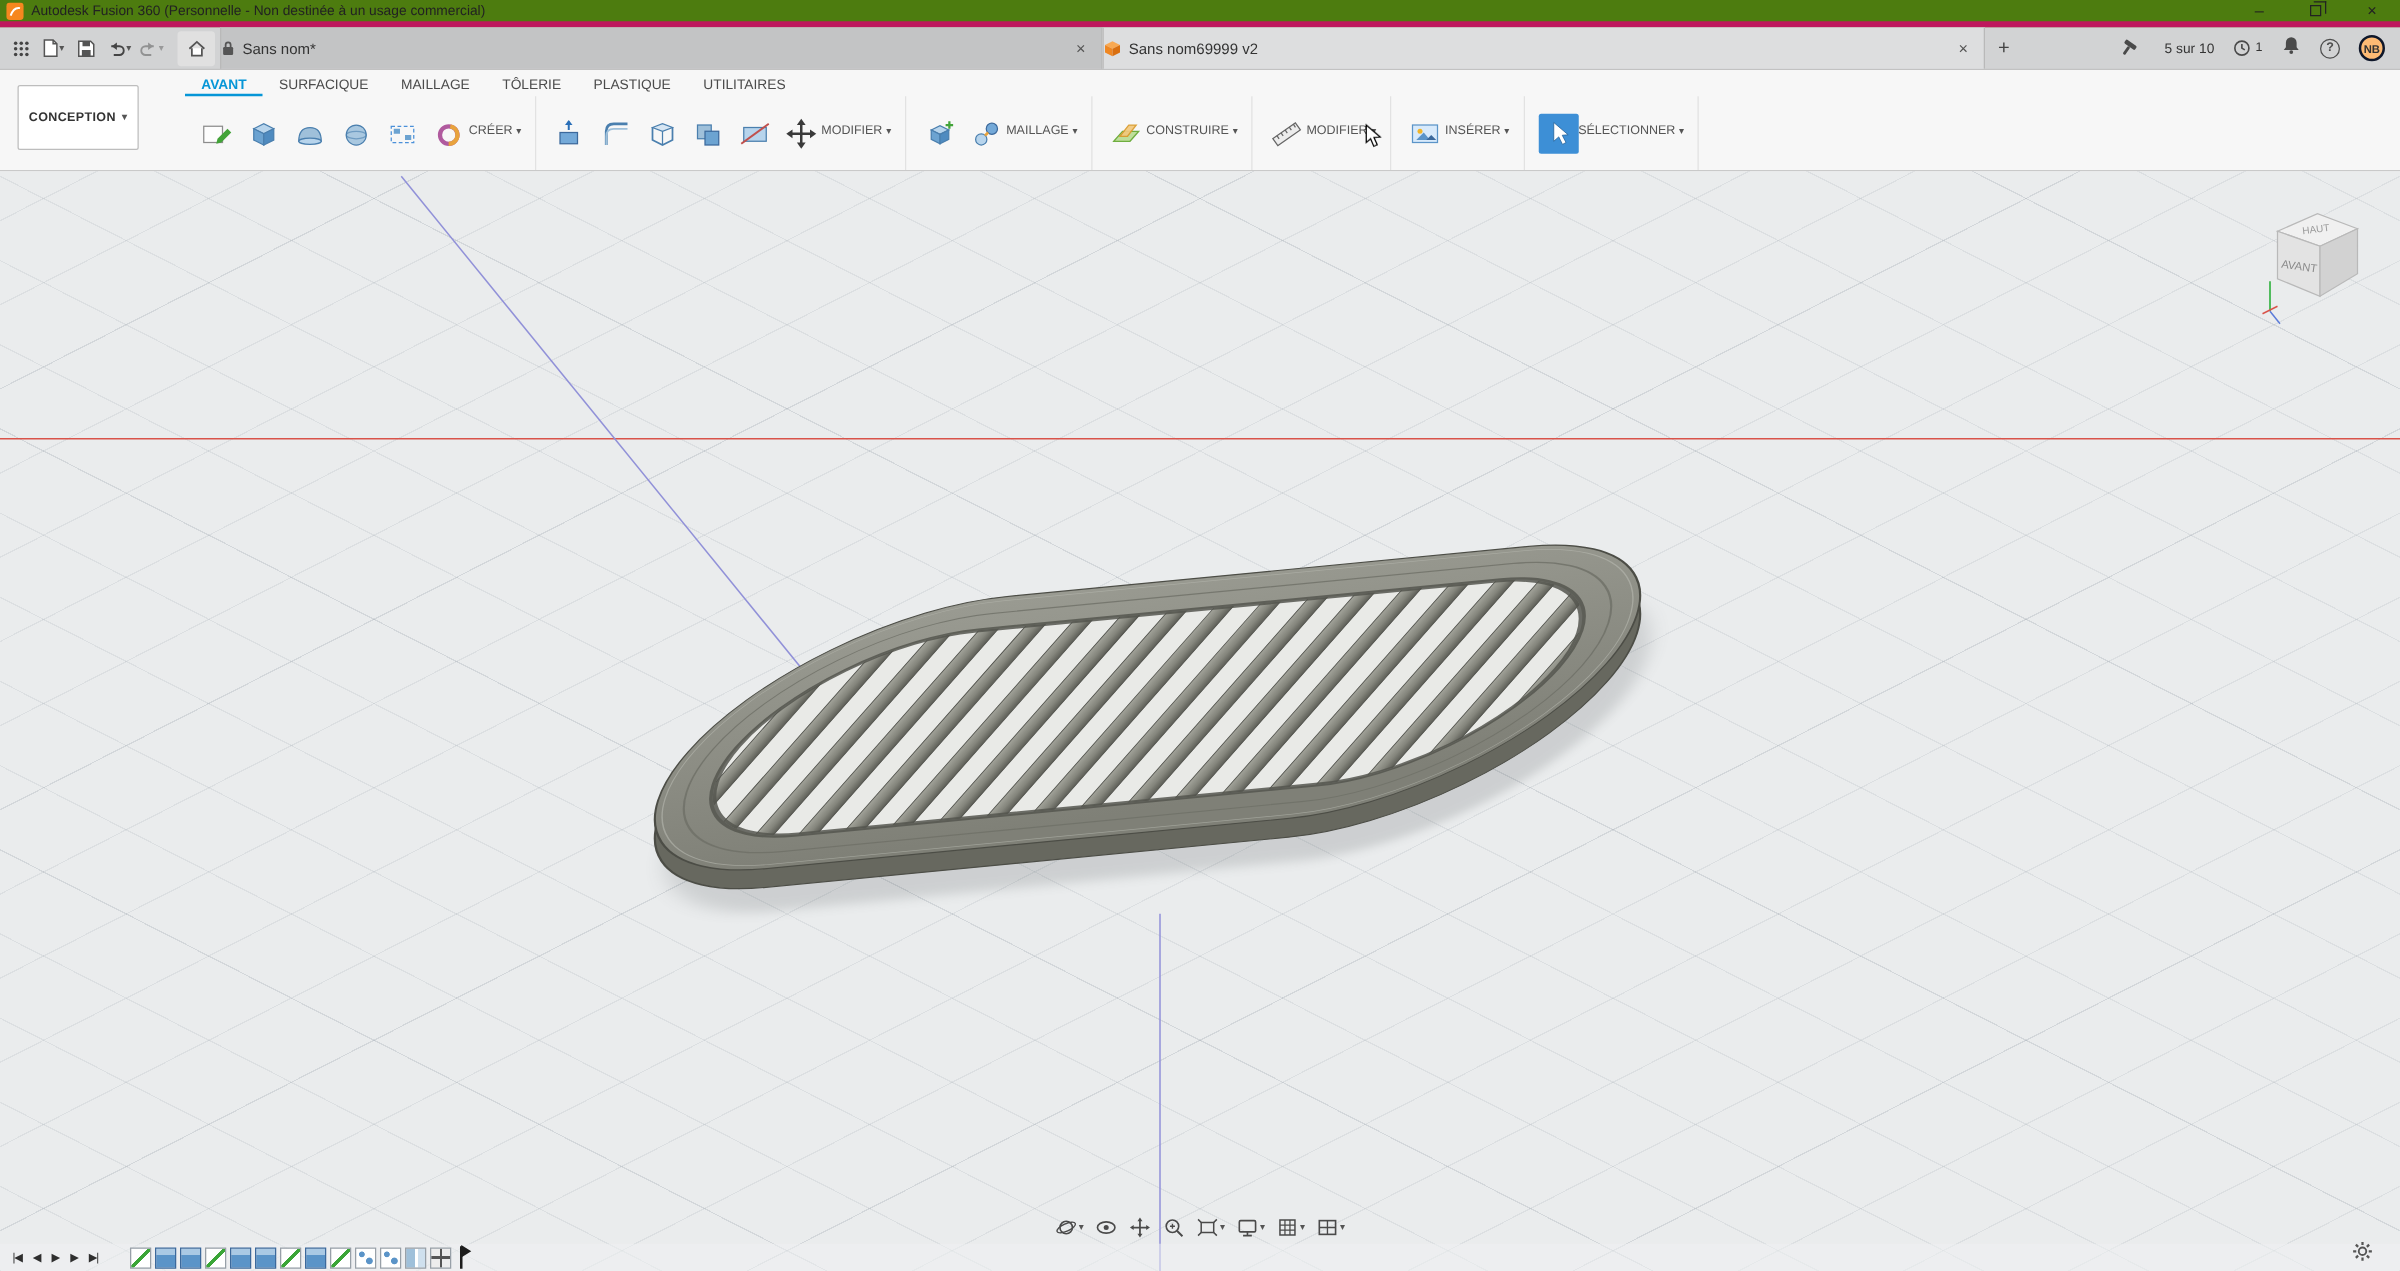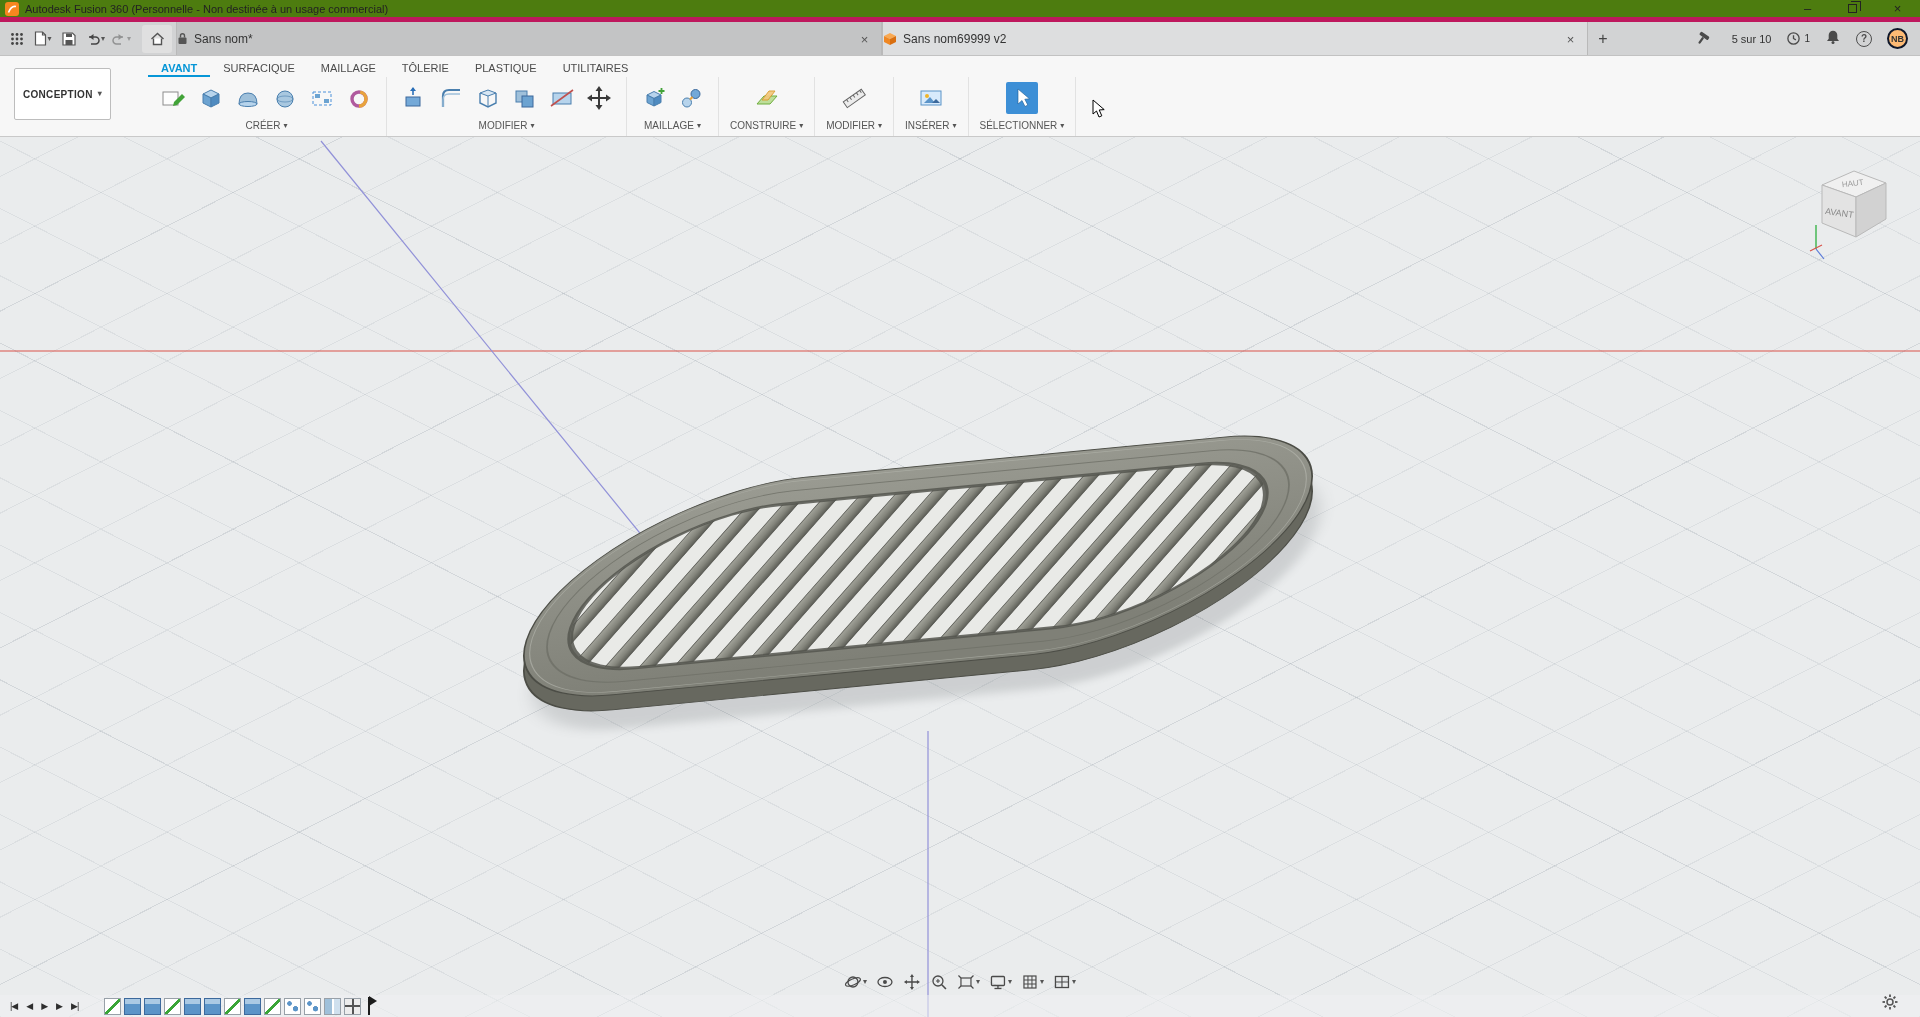--- a/index.html
+++ b/index.html
@@ -33,21 +33,21 @@
   .help-circle{width:16px;height:16px;border-radius:50%;border:1.5px solid #4e4e4e;font-size:10px;font-weight:bold;color:#4e4e4e;display:flex;align-items:center;justify-content:center}
   .avatar{width:21px;height:21px;border-radius:50%;background:#fdba74;border:2px solid #0f172a;font-size:9px;font-weight:bold;color:#333;display:flex;align-items:center;justify-content:center}
 
   
   .ribbon{height:81px;background:#f7f7f7;position:relative;border-bottom:1px solid #c9c9c9}
   .workspace-btn{position:absolute;left:14px;top:12px;width:97px;height:52px;background:#fff;border:1px solid #bdbdbd;border-radius:2px;display:flex;align-items:center;justify-content:center;gap:5px;font-size:10px;font-weight:bold;color:#333;letter-spacing:.3px}
   .ribbon-tabs{display:flex;padding-left:148px;height:21px;align-items:flex-end}
   .ribbon-tab{padding:2px 13px 3px;font-size:11px;color:#4b4b4b;white-space:nowrap}
   .ribbon-tab.active{color:#0696d7;font-weight:bold;border-bottom:2px solid #0696d7;padding-bottom:1px}
   .ribbon-tools{display:flex;padding-left:147px;height:59px}
-  .tool-group{display:flex;flex-direction:column;align-items:center;padding:0 11px;border-right:1px solid #e2e2e2}
+  .tool-group{display:flex;align-items:center;padding:0 11px;border-right:1px solid #e2e2e2}
   .group-icons{flex:1;display:flex;align-items:center;gap:5px}
   .tool-icon{width:32px;height:32px;display:flex;align-items:center;justify-content:center;border-radius:2px}
   .tool-icon.selected{background:#3d8fd6}
   .group-label{font-size:10px;color:#555;padding:1px 0 5px;display:flex;gap:3px;align-items:center;white-space:nowrap}
 
   
   .viewport{position:relative;height:880px;overflow:hidden;background-color:#eaeced;
     background-image:
       repeating-linear-gradient(27deg, rgba(96,110,125,.10) 0, rgba(96,110,125,.10) 1px, transparent 1px, transparent 60px),
       repeating-linear-gradient(-27deg, rgba(96,110,125,.10) 0, rgba(96,110,125,.10) 1px, transparent 1px, transparent 60px),

